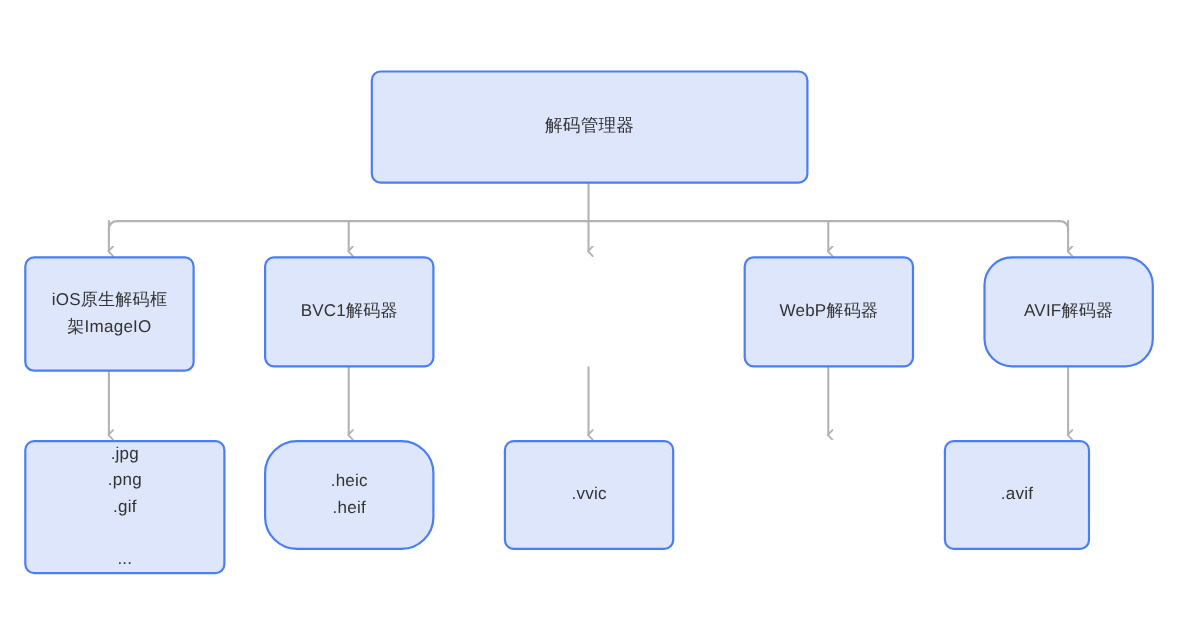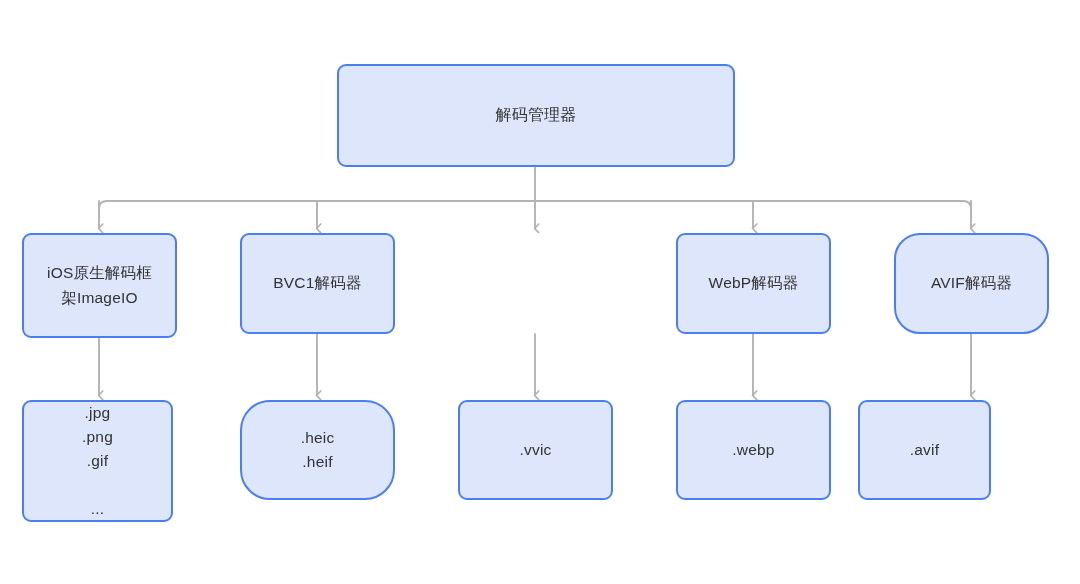--- a/index.html
+++ b/index.html
@@ -90,28 +90,27 @@
   <div class="node decoder" style="left:22px; top:233px; width:155px; height:105px;">iOS原生解码框
 架ImageIO</div>
 
   <div class="node decoder" style="left:240px; top:233px; width:155px; height:101px;">BVC1解码器</div>
 
 
   <div class="node decoder" style="left:676px; top:233px; width:155px; height:101px;">WebP解码器</div>
 
   <div class="node decoder" style="left:894px; top:233px; width:155px; height:101px;border-radius:26px;">AVIF解码器</div>
 
-  <div class="node leaf" style="left:22px; top:400px; width:151px; height:122px;">.jpg
+  <div class="node leaf" style="left:22px; top:400px; width:183px; height:122px;">.jpg
 .png
 .gif
 
 ...</div>
 
   <div class="node leaf" style="left:240px; top:400px; width:155px; height:100px;border-radius:30px;">.heic
 .heif</div>
 
   <div class="node leaf" style="left:458px; top:400px; width:155px; height:100px;">.vvic</div>
 
-  <div class="node leaf" style="left:676px; top:400px; width:155px; height:100px;">.webp</div>
 
   <div class="node leaf" style="left:858px; top:400px; width:133px; height:100px;">.avif</div>
 
 </div>
 
 </body></html>

